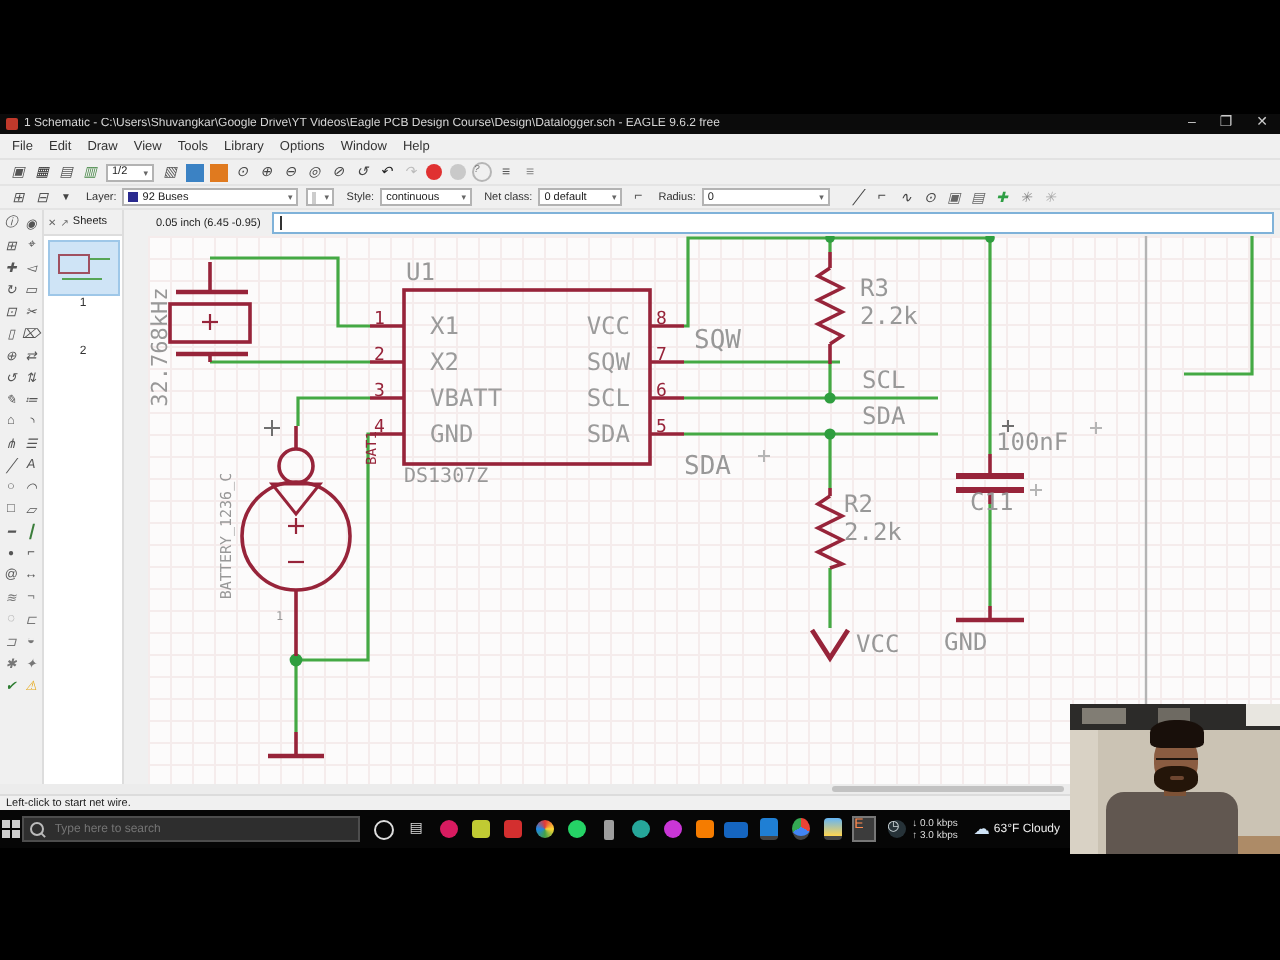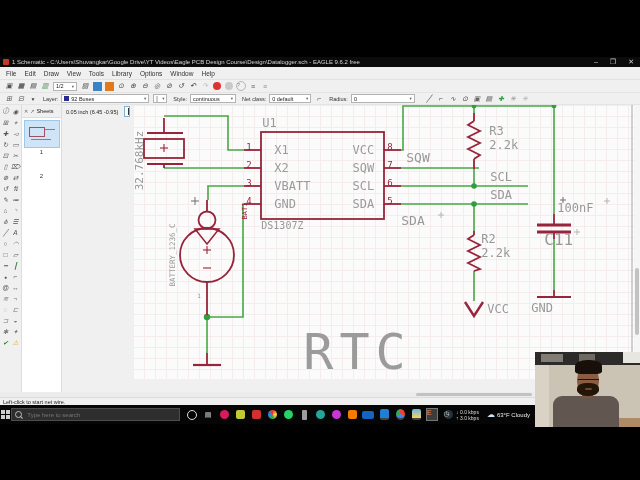--- a/index.html
+++ b/index.html
@@ -31,21 +31,21 @@
   #sheetspanel{width:40px;background:#fff;border-right:1px solid #ddd;box-sizing:border-box;display:flex;flex-direction:column;}
   #sheetstab{height:13px;background:#f0f0f0;border-bottom:1px solid #ddd;display:flex;align-items:center;font-size:5px;color:#444;padding:0 2px;box-sizing:border-box;}
   #sheetstab .tabico{margin-right:2px;font-size:5px;color:#666;}
   #sheetstab .tabttl{font-size:5.5px;color:#222;}
   .thumb{width:34px;height:26px;background:#cfe4f6;border:1px solid #9ec7e8;margin:2px auto 0;position:relative;}
   .thumb .tl1{position:absolute;left:4px;top:6px;width:14px;height:8px;border:1px solid #a05060;}
   .thumb .tl2{position:absolute;left:20px;top:8px;width:10px;height:1px;background:#56a556;}
   .thumb .tl3{position:absolute;left:6px;top:18px;width:20px;height:1px;background:#56a556;}
   .sheetnum{text-align:center;font-size:6px;color:#333;margin-top:1px;}
   .sheetnum2{text-align:center;font-size:6px;color:#333;margin-top:18px;}
-  #rightcol{flex:1;display:flex;flex-direction:row;min-width:0;}
+  #rightcol{flex:1;display:flex;flex-direction:column;min-width:0;padding-left:12px;}
   #coordbar{height:13px;background:#f0f0f0;display:flex;align-items:center;box-sizing:border-box;}
   #coords{font-size:5.5px;color:#222;padding:0 4px;white-space:nowrap;}
   #cmdinput{flex:1;height:11px;margin:1px 3px 1px 2px;background:#fff;border:1px solid #7fb2d9;display:flex;align-items:center;box-sizing:border-box;}
   #cmdinput .caret{width:1px;height:7px;background:#333;margin-left:3px;}
   
   #canvas{position:relative;width:578px;height:274px;background:#fcfbfb;overflow:hidden;
     background-image:linear-gradient(#f5ecec 1px,transparent 1px),linear-gradient(90deg,#f5ecec 1px,transparent 1px);
     background-size:11px 11px;}
   .t{position:absolute;font-family:"DejaVu Sans Mono",monospace;color:#989898;white-space:nowrap;line-height:1;}
   .rot{transform:rotate(-90deg);}
@@ -555,30 +555,29 @@
         <div class="t rot" style="left:-1px;top:146px;width:81px;height:8px;font-size:7.5px;text-align:center">BATTERY_1236_C</div>
         <div class="t rot" style="left:101px;top:102px;width:24px;height:8px;font-size:7px;color:#97243a;text-align:center">BAT1</div>
         <div class="t" style="left:64px;top:188px;font-size:6px">1</div>
 
         <div class="t" style="left:356px;top:20px;font-size:12px">R3</div>
         <div class="t" style="left:356px;top:34px;font-size:12px">2.2k</div>
         <div class="t" style="left:348px;top:128px;font-size:12px">R2</div>
         <div class="t" style="left:348px;top:142px;font-size:12px">2.2k</div>
 
         <div class="t" style="left:424px;top:97px;font-size:12px">100nF</div>
-        <div class="t" style="left:411px;top:127px;font-size:16px">C11</div>
+        <div class="t" style="left:411px;top:127px;font-size:12px">C11</div>
 
         <div class="t" style="left:273px;top:46px;font-size:13px">SQW</div>
         <div class="t" style="left:357px;top:66px;font-size:12px">SCL</div>
         <div class="t" style="left:357px;top:84px;font-size:12px">SDA</div>
         <div class="t" style="left:268px;top:109px;font-size:13px">SDA</div>
         <div class="t" style="left:354px;top:198px;font-size:12px">VCC</div>
         <div class="t" style="left:398px;top:197px;font-size:12px">GND</div>
 
-        <div class="t" style="left:170px;top:222px;font-size:50px;letter-spacing:6px;color:#9b9b9b">RTC</div>
 
         <div id="vscroll">
           <div id="vthumb"></div>
         </div>
       </div>
     </div>
   </div>
 
   <div id="hscrollrow">
     <div id="hthumb"></div>

